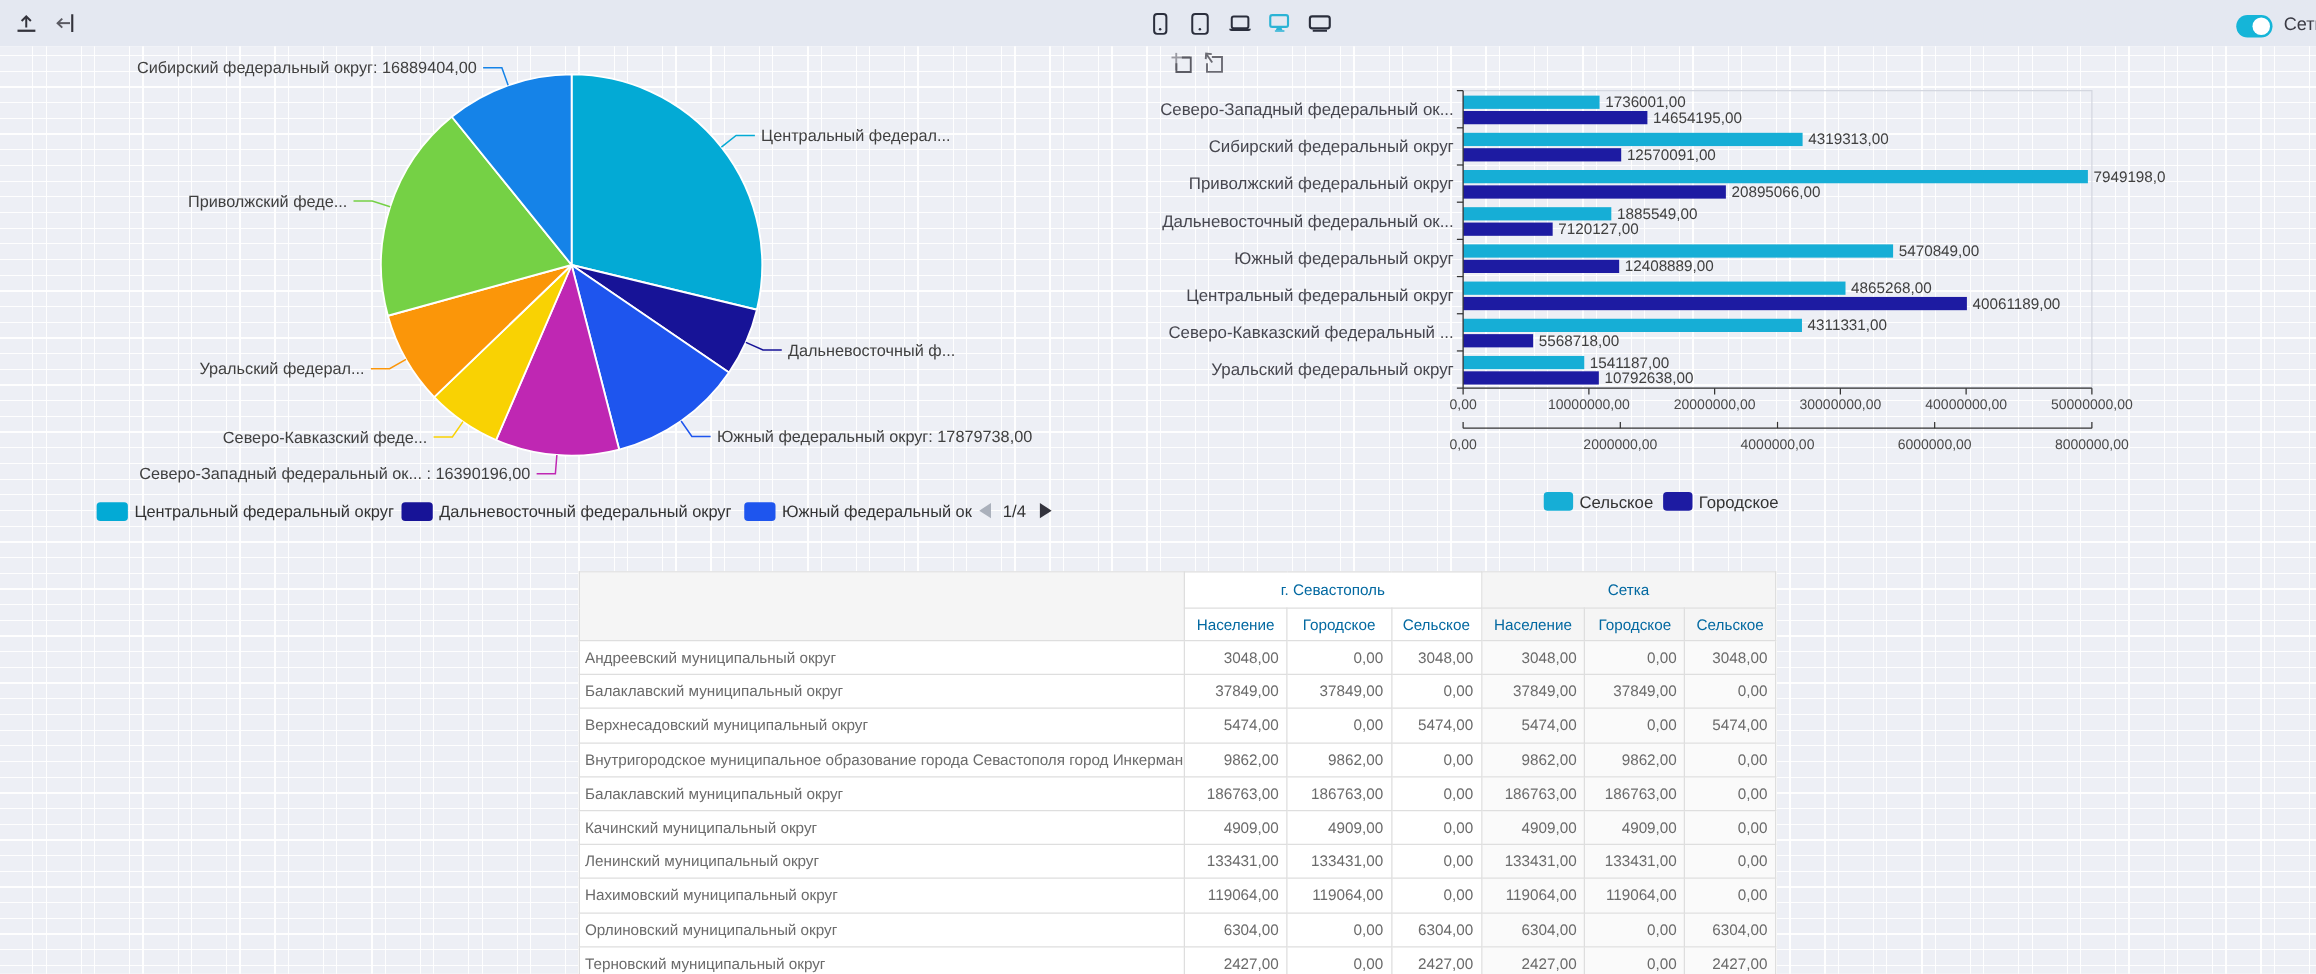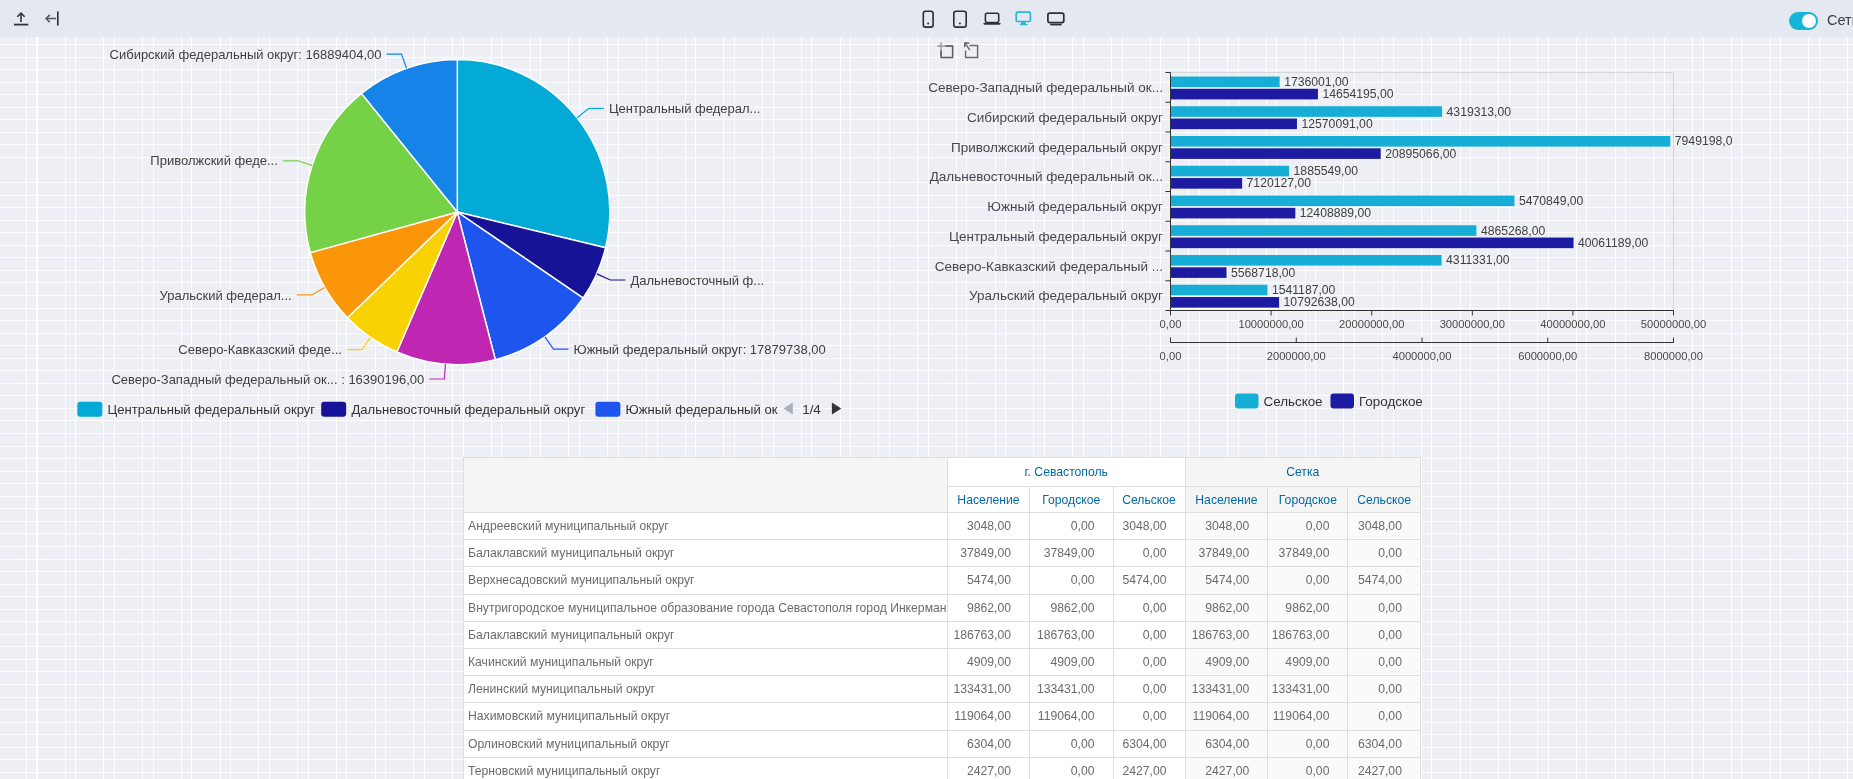--- a/index.html
+++ b/index.html
@@ -15,21 +15,21 @@
 #toggle .knob { position:absolute; right:1.8px; top:1.8px; width:13.9px; height:13.9px; border-radius:50%; background:#fff; }
 #toggletext { position:absolute; left:1827px; top:12px; font-size:14.5px; color:#3a3a44; white-space:nowrap; }
 #tbl { position:absolute; left:463px; top:457px; width:957px; border-collapse:collapse; table-layout:fixed;
   font-size:12.2px; color:#6b6b6b; background:#fff; }
 #tbl td, #tbl th { border:1px solid #dedede; font-weight:normal; overflow:hidden; white-space:nowrap; }
 #tbl thead td, #tbl thead th { color:#0369a1; text-align:center; }
 #tbl tr.h1 th { height:29px; }
 #tbl tr.h2 th { height:26px; }
 #tbl tbody td { height:27.2px; }
 #tbl td.nm { padding-left:4px; text-align:left;margin-left:36px; }
-#tbl td.num { padding-right:18px; text-align:right; }
+#tbl td.num { padding-right:6px; text-align:right; }
 #tbl .tot { background:#fafafa; }
 #tbl th.tot { background:#f5f5f5; }
 </style></head>
 <body>
 <div id="toolbar"></div>
 <div id="canvas"></div>
 <table id="tbl">
 <colgroup>
       <col style="width:484px">
       <col style="width:82px">

